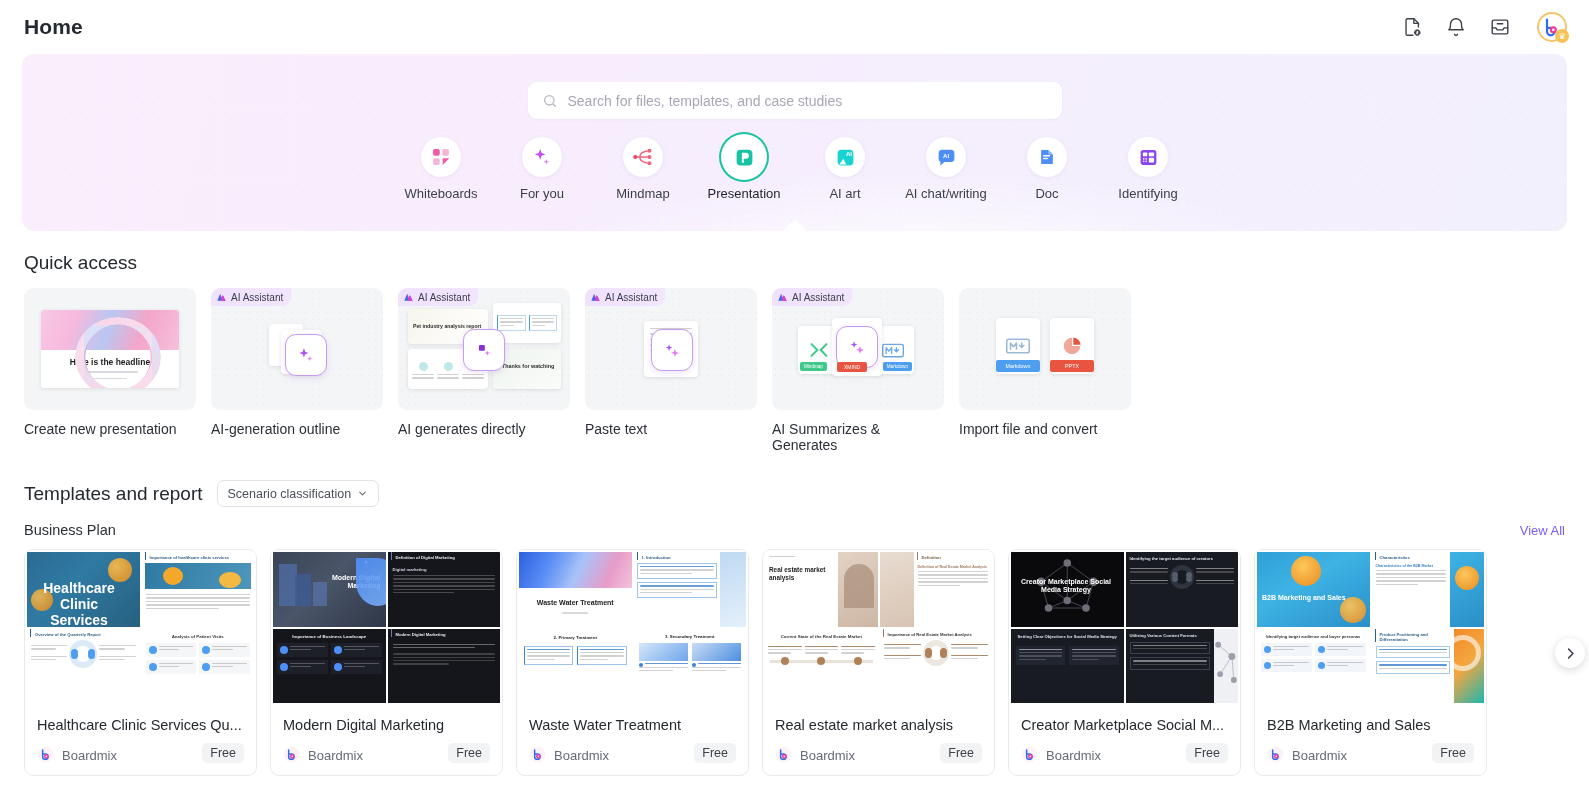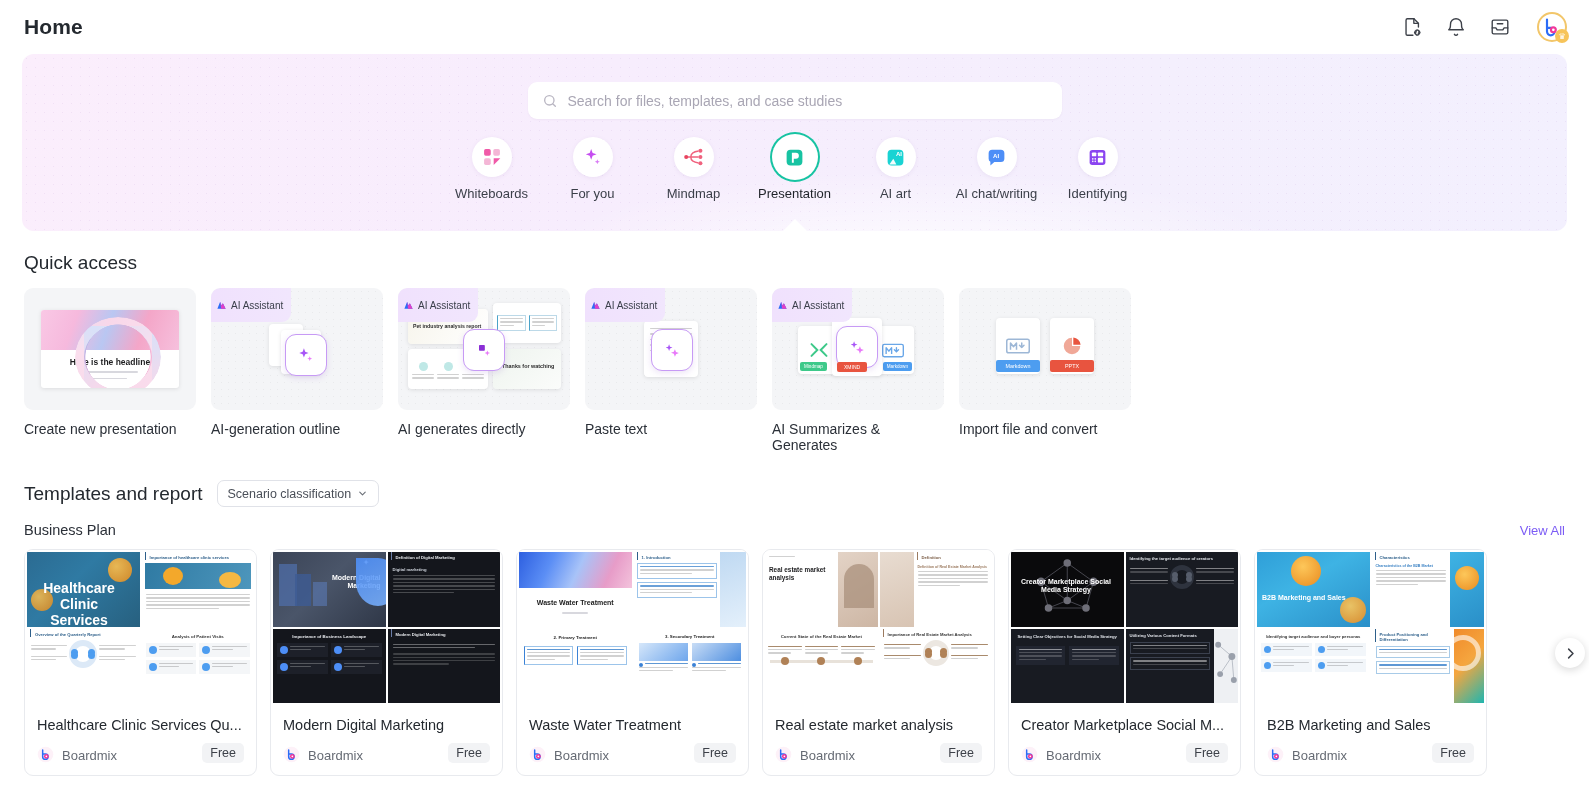--- a/index.html
+++ b/index.html
@@ -106,21 +106,21 @@
     border-radius: 9px; background: #f4f5f7; overflow: hidden;
     display: flex; align-items: center; justify-content: center;
   }
   .qa-thumb.dotted {
     background-color: #f4f5f7;
     background-image: radial-gradient(circle, rgba(0,0,0,.045) 0.7px, transparent 0.8px);
     background-size: 7px 7px;
   }
   .qa-badge {
     position: absolute; top: 0; left: 0;
-    height: 34px; padding: 0 8px 0 5px;
+    height: 18px; padding: 0 8px 0 5px;
     background: linear-gradient(90deg, #f0e1fd 0%, #f1e6fd 100%);
     border-radius: 9px 0 9px 0;
     display: flex; align-items: center; gap: 4px;
     font-size: 10px; color: #3a3f4a; z-index: 3;
   }
   .qa-badge-ico { width: 11px; height: 11px; display: block; }
   .qa-label { margin-top: 11px; font-size: 14px; color: #2b3038; }
 
   
   .mini-slide {
@@ -333,20 +333,30 @@
       <div class="cat">
         <div class="cat-ico">
           <svg width="21" height="21" viewBox="0 0 24 24">
             <path d="M3 7a4 4 0 0 1 4-4h10a4 4 0 0 1 4 4v6a4 4 0 0 1-4 4H9.5L5 21v-4.2A4 4 0 0 1 3 13z" fill="#4d8ef7"></path>
             <text x="8" y="13" font-size="7" font-weight="bold" fill="#ffffff" font-family="Liberation Sans, sans-serif">AI</text>
           </svg>
         </div>
         <div class="cat-label">AI chat/writing</div>
       </div>
 
+      <div class="cat">
+        <div class="cat-ico">
+          <svg width="20" height="20" viewBox="0 0 24 24">
+            <path d="M5 3.5h8.5L19 9v11.5H5z" fill="#4d8ef7"></path>
+            <path d="M13.5 3.5L19 9h-5.5z" fill="#8fb8fb"></path>
+            <path d="M8 10.5h7M8 13.8h4.6" stroke="#ffffff" stroke-width="1.7" stroke-linecap="round"></path>
+          </svg>
+        </div>
+        <div class="cat-label">Doc</div>
+      </div>
 
       <div class="cat">
         <div class="cat-ico">
           <svg width="21" height="21" viewBox="0 0 24 24">
             <rect x="3" y="3.5" width="18" height="17" rx="3" fill="#8b45f0"></rect>
             <rect x="5.6" y="6.2" width="5" height="4.4" rx="1" fill="#ffffff"></rect>
             <rect x="12.4" y="6.2" width="6" height="4.4" rx="1" fill="#ffffff"></rect>
             <rect x="12.4" y="12.4" width="6" height="5.4" rx="1" fill="#ffffff"></rect>
             <circle cx="6.6" cy="13.6" r=".9" fill="#ffffff"></circle>
               <circle cx="9.4" cy="13.6" r=".9" fill="#ffffff"></circle>

